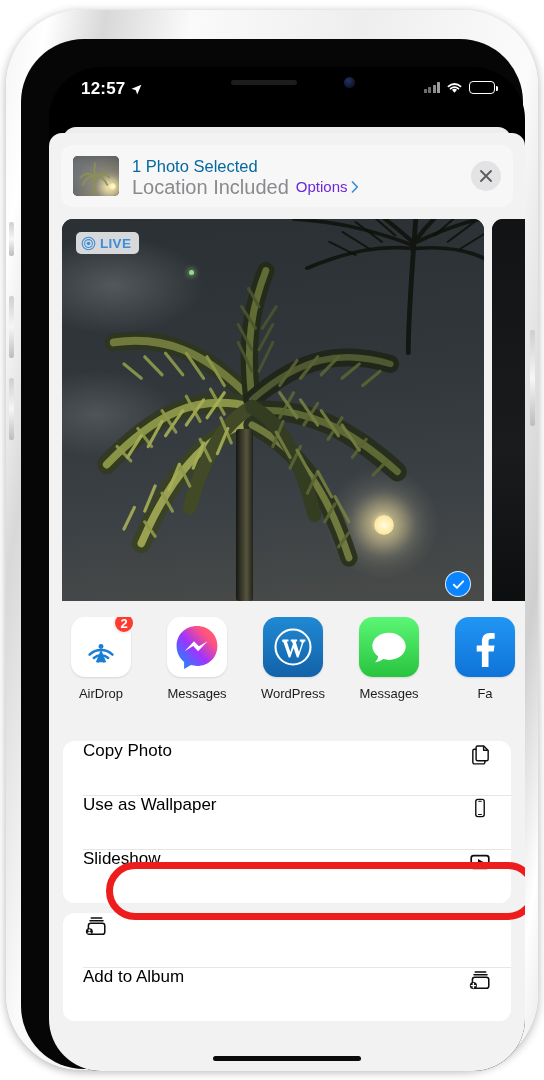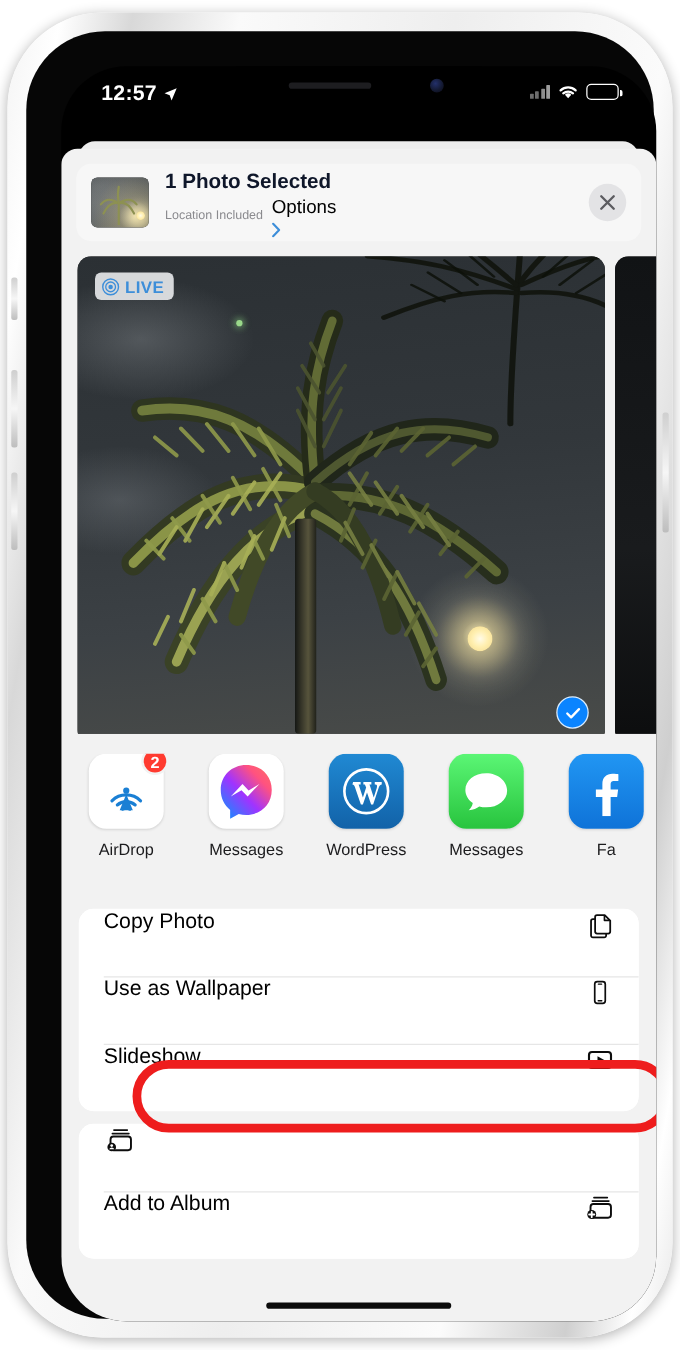--- a/index.html
+++ b/index.html
@@ -14,21 +14,21 @@
   #device-frame {
     position: absolute;
     left: 6px; top: 10px;
     width: 532px; height: 1060px;
     border-radius: 76px;
     background: linear-gradient(100deg,#f4f4f4 0%,#ffffff 6%,#d8d8d8 14%,#fafafa 26%,#eeeeee 50%,#fbfbfb 74%,#cfcfcf 88%,#ffffff 95%,#e8e8e8 100%);
     box-shadow: 0 2px 10px rgba(0,0,0,.30);
   }
   #device-bezel {
     position: absolute;
-    left: 15px; top: 15px;
+    left: 15px; top: 29px;
     width: 502px; height: 1030px;
     border-radius: 63px;
     background: #060606;
   }
   #screen {
     position: absolute;
     left: 28px; top: 28px;
     width: 476px; height: 1004px;
     border-radius: 52px;
     background: #000000;
@@ -102,25 +102,25 @@
   #sheet-header {
     position: relative; margin: 12px 12px 0 12px;
     background: #f7f7f7; border-radius: 12px;
     height: 62px; display: flex; align-items: center; padding: 0 12px;
   }
   #header-thumb {
     width: 46px; height: 40px; border-radius: 5px; flex: 0 0 auto;
     overflow: hidden; position: relative; background: #2a2d2c;
   }
   #header-text { margin-left: 13px; flex: 1 1 auto; min-width: 0; }
-  #header-title { font-size: 16.5px; font-weight: 700; color: #0f172a; line-height: 20px; }
+  #header-title { font-size: 16.5px; font-weight: 400; color: #0369a1; line-height: 20px; }
   #header-sub { margin-top: 2px; display: flex; align-items: center; gap: 7px; line-height: 18px; }
-  #header-location { font-size: 10px; color: #8a8a8e; }
+  #header-location { font-size: 20px; color: #8a8a8e; }
   #header-options {
-    font-size: 15px; color: #000000; display: flex; gap: 3px; flex-direction: column;
+    font-size: 15px; color: #6d28d9; display: flex; align-items: center; gap: 3px;
   }
   #close-button {
     width: 30px; height: 30px; border-radius: 50%;
     background: #e3e3e5; flex: 0 0 auto;
     display: flex; align-items: center; justify-content: center;
   }
 
   
   #photo-strip {
     position: relative; margin-top: 12px; height: 382px;

